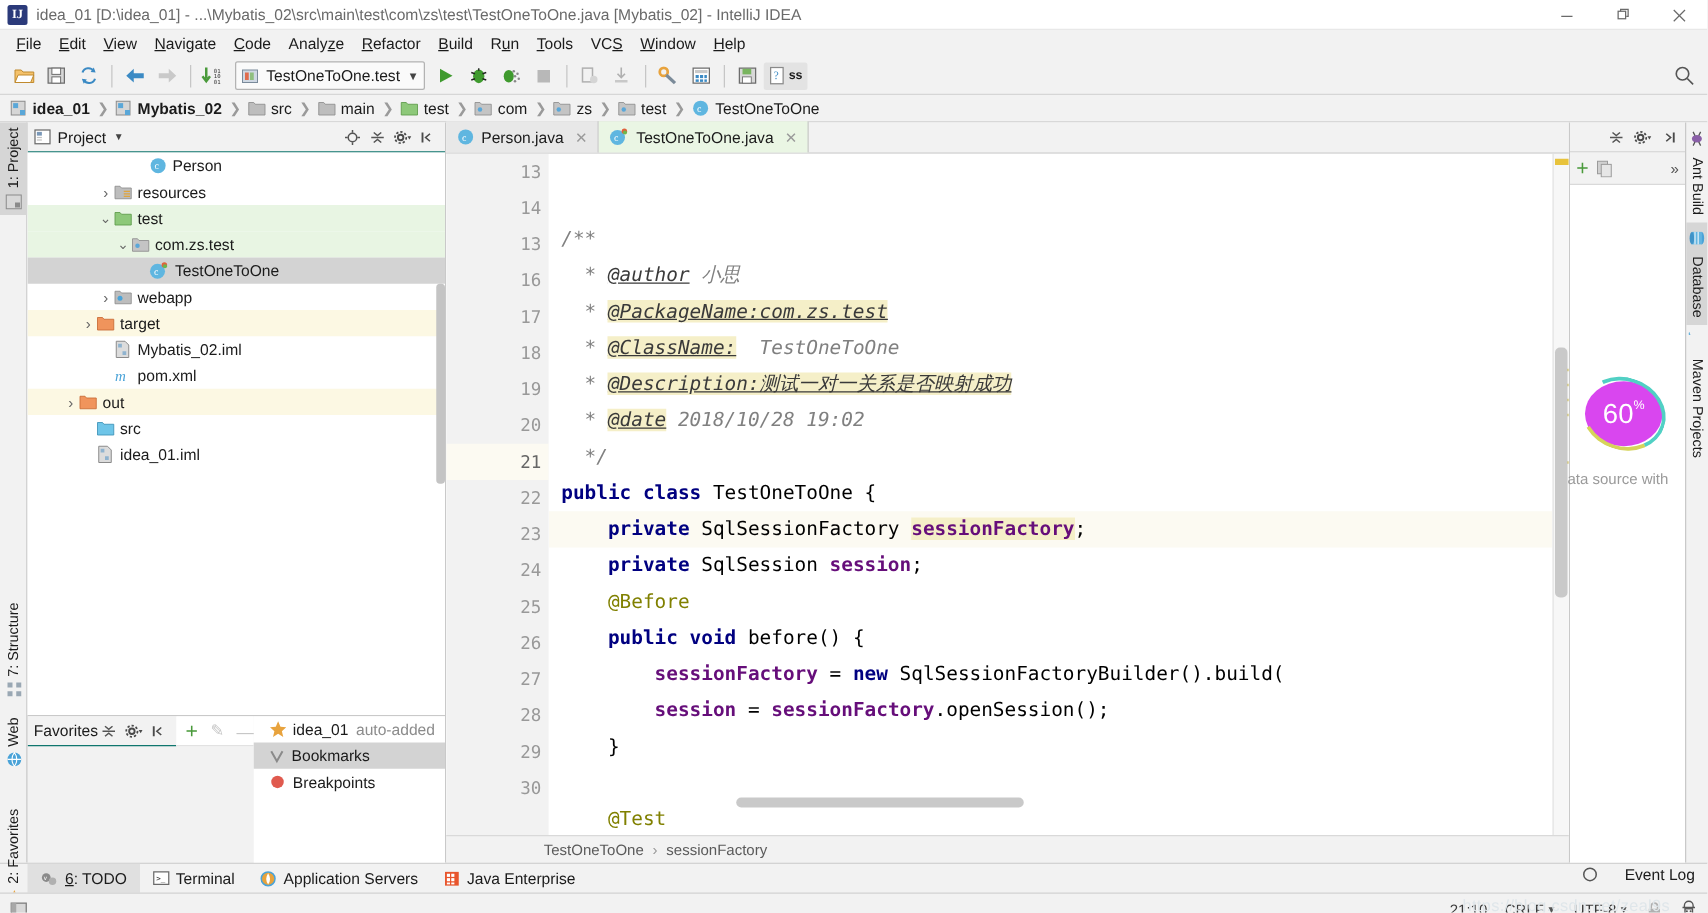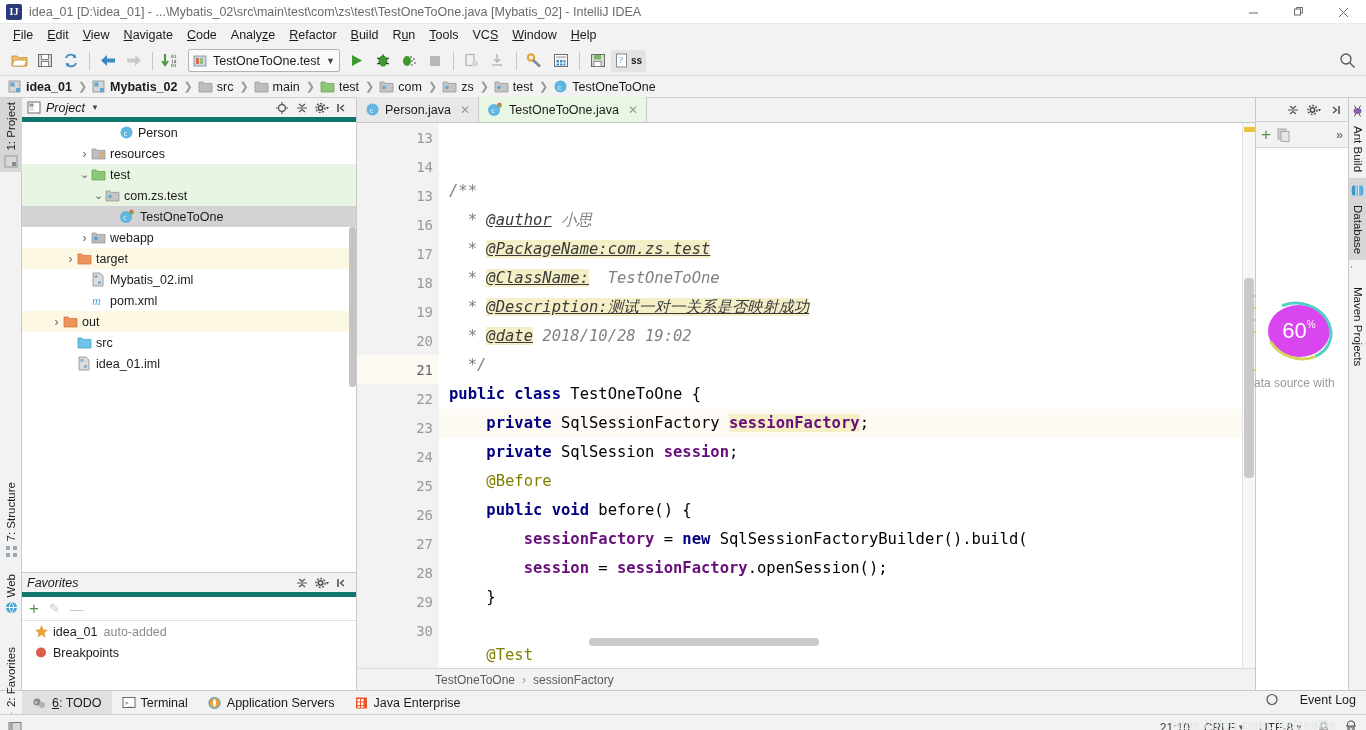--- a/index.html
+++ b/index.html
@@ -55,40 +55,40 @@
   .rail-tab { position:absolute; left:0; width:22px; display:flex; flex-direction:column;
       align-items:center; }
   .rail-vert { writing-mode:vertical-rl; transform:rotate(180deg); font-size:11.5px;
       padding:4px 0; white-space:nowrap; }
   .rail-tab.sel { background:#d6d6d6; }
 
   
   .toolcol { width:335px; display:flex; flex-direction:column; background:#f2f2f2;
       border-right:1px solid #c9c9c9; flex:0 0 335px; }
   .tw-header { height:24px; display:flex; align-items:center; padding:0 5px;
-      background:#f2f2f2; border-bottom:5px solid #0f766e;font-style:italic; }
+      background:#f2f2f2; border-bottom:1px solid #0f766e; }
   .tw-title { font-size:12.5px; margin-left:5px; }
   .tw-caret { font-size:8px; color:#444; margin-left:6px; }
   .tw-actions { margin-left:auto; display:flex; align-items:center; gap:2px; }
   .tw-act { width:18px; height:18px; display:flex; align-items:center; justify-content:center; }
 
   .tree { flex:1; background:#fff; overflow:hidden; position:relative;
       font-size:12.5px; }
   .trow { height:21px; display:flex; align-items:center; white-space:nowrap;
       padding-right:4px; }
   .trow.sel { background:#d3d3d3; }
   .trow.green { background:#e8f5e3; }
   .trow.yellow { background:#fcf8e3; }
   .tw-arrow { width:13px; text-align:center; color:#666; font-size:9px; flex:0 0 13px; }
   .tlabel { margin-left:4px; }
   .tdim { color:#8c8c8c; margin-left:6px; }
   .tree-scroll { position:absolute; right:0; top:105px; width:7px; height:160px;
       background:#c4c4c4; border-radius:3px; }
 
-  .fav-panel { height:118px; display:flex; flex-direction:column; border-top:1px solid #c9c9c9; }
+  .fav-panel { height:118px; display:flex; flex-direction:row; border-top:1px solid #c9c9c9; }
   .fav-toolbar { height:24px; background:#fff; display:flex; align-items:center;
       padding-left:7px; gap:10px; border-bottom:1px solid #e2e2e2; }
   .fav-list { flex:1; background:#fff; }
 
   
   .editor-col { flex:1; display:flex; flex-direction:column; min-width:0; position:relative;}
   .tabs { height:25px; background:#f2f2f2; display:flex; align-items:flex-end;
       border-bottom:1px solid #c9c9c9; }
   .etab { height:25px; display:flex; align-items:center; padding:0 8px; gap:5px;
       border-right:1px solid #c9c9c9; font-size:12.5px; background:#e8e8e8; }
@@ -689,20 +689,28 @@
       <div class="fav-list" id="favlist">
           <div class="trow" style="padding-left: 12px;">
             <span style="display: flex; align-items: center;">
               <svg width="15" height="15" viewBox="0 0 15 15">
                 <polygon points="7.5,1 9.4,5.4 14,5.8 10.5,8.9 11.6,13.5 7.5,11 3.4,13.5 4.5,8.9 1,5.8 5.6,5.4" fill="#e8a33d"></polygon>
               </svg>
             </span>
             <span class="tlabel">idea_01</span>
             <span class="tdim">auto-added</span>
           </div>
+          <div class="trow sel" style="padding-left: 12px;">
+            <span style="display: flex; align-items: center;">
+              <svg width="14" height="14" viewBox="0 0 14 14">
+                <path d="M2 3l4.5 8L11 3" fill="none" stroke="#8a8a8a" stroke-width="1.6"></path>
+              </svg>
+            </span>
+            <span class="tlabel">Bookmarks</span>
+          </div>
           <div class="trow" style="padding-left: 12px;">
             <span style="display: flex; align-items: center;">
               <svg width="15" height="15" viewBox="0 0 15 15">
                 <circle cx="7" cy="7.5" r="5" fill="#e05a4e"></circle>
               </svg>
             </span>
             <span class="tlabel">Breakpoints</span>
           </div>
         </div>
     </div>

